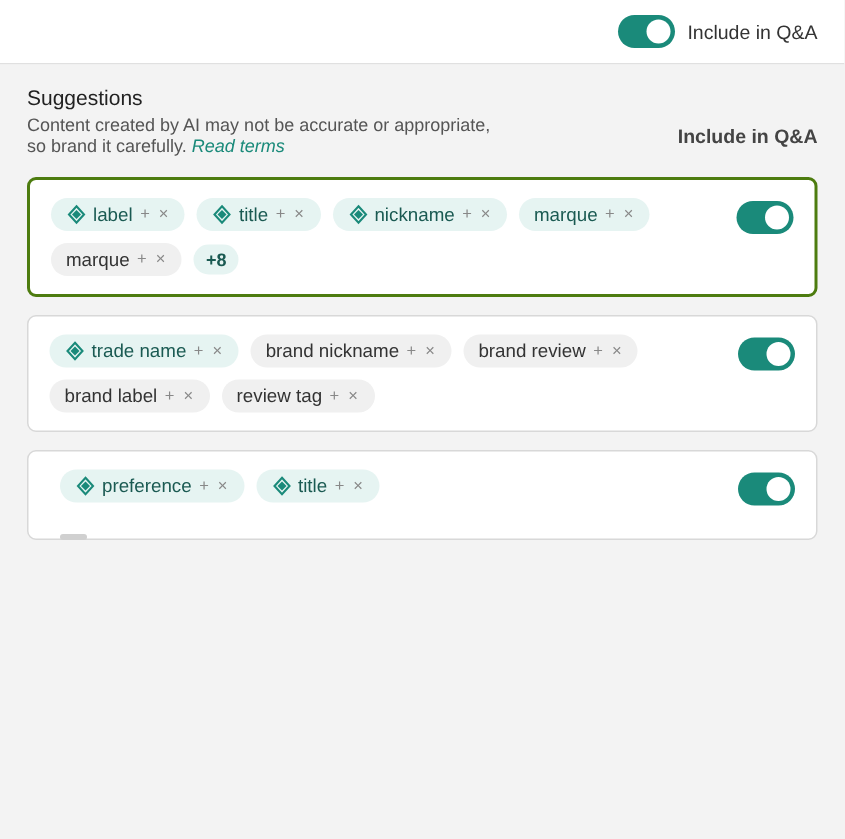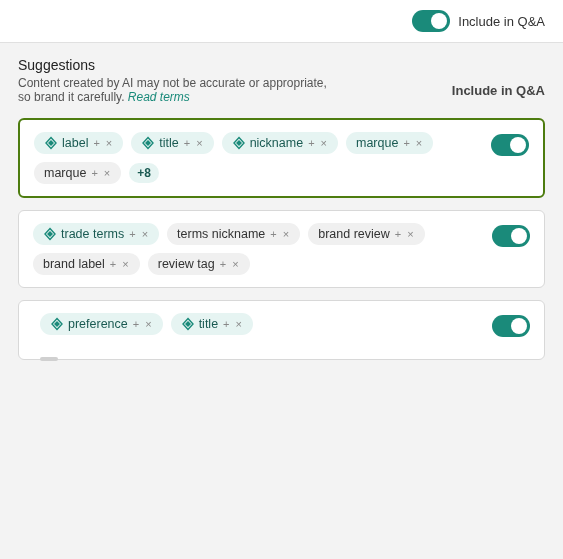--- a/index.html
+++ b/index.html
@@ -250,27 +250,27 @@
     </div>
 
     <div class="card">
       <div class="card-content">
 
         <span class="chip">
           <svg class="chip-icon" viewBox="0 0 14 14" fill="none">
             <path d="M7 1.5L12 7L7 12.5L2 7Z" fill="none" stroke="#1a8a7a" stroke-width="1.4"></path>
             <path d="M7 4L10 7L7 10L4 7Z" fill="#1a8a7a"></path>
           </svg>
-          <span>trade terms</span>
-          <button class="chip-btn">+</button>
-          <button class="chip-btn">×</button>
-        </span>
-
-        <span class="chip plain">
-          <span>terms nickname</span>
+          <span>trade name</span>
+          <button class="chip-btn">+</button>
+          <button class="chip-btn">×</button>
+        </span>
+
+        <span class="chip plain">
+          <span>brand nickname</span>
           <button class="chip-btn">+</button>
           <button class="chip-btn">×</button>
         </span>
 
         <span class="chip plain">
           <span>brand review</span>
           <button class="chip-btn">+</button>
           <button class="chip-btn">×</button>
         </span>
 

